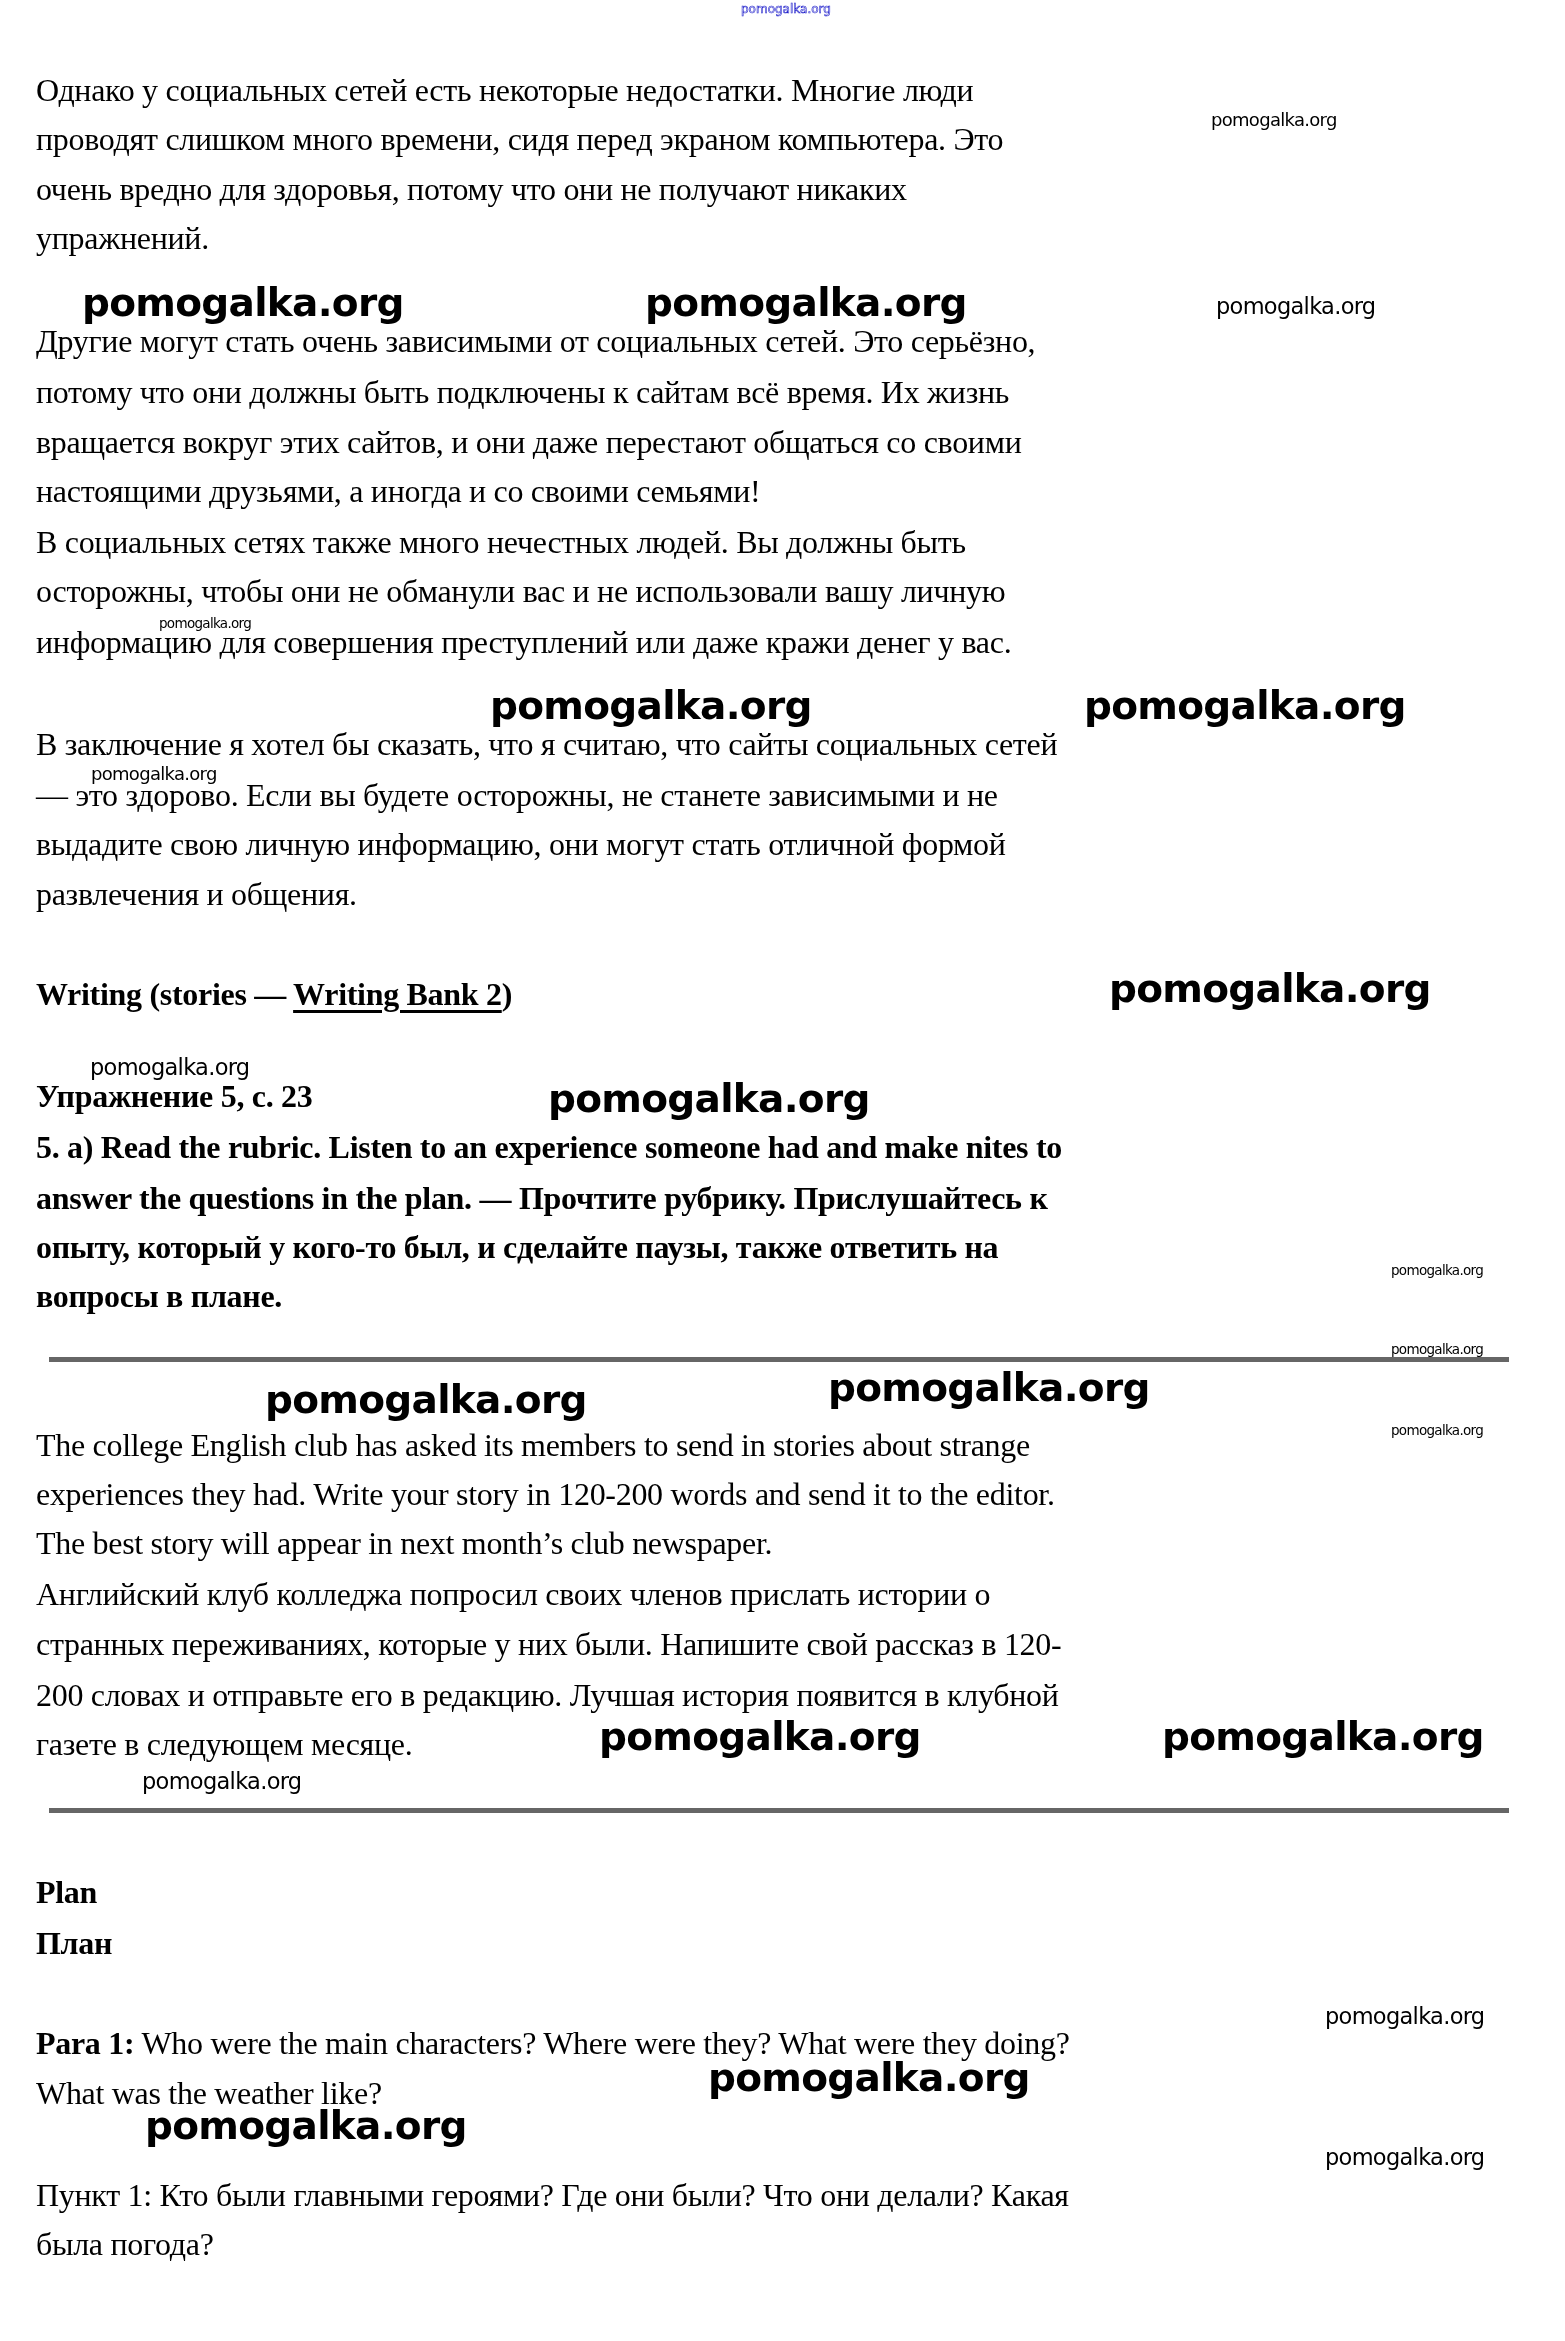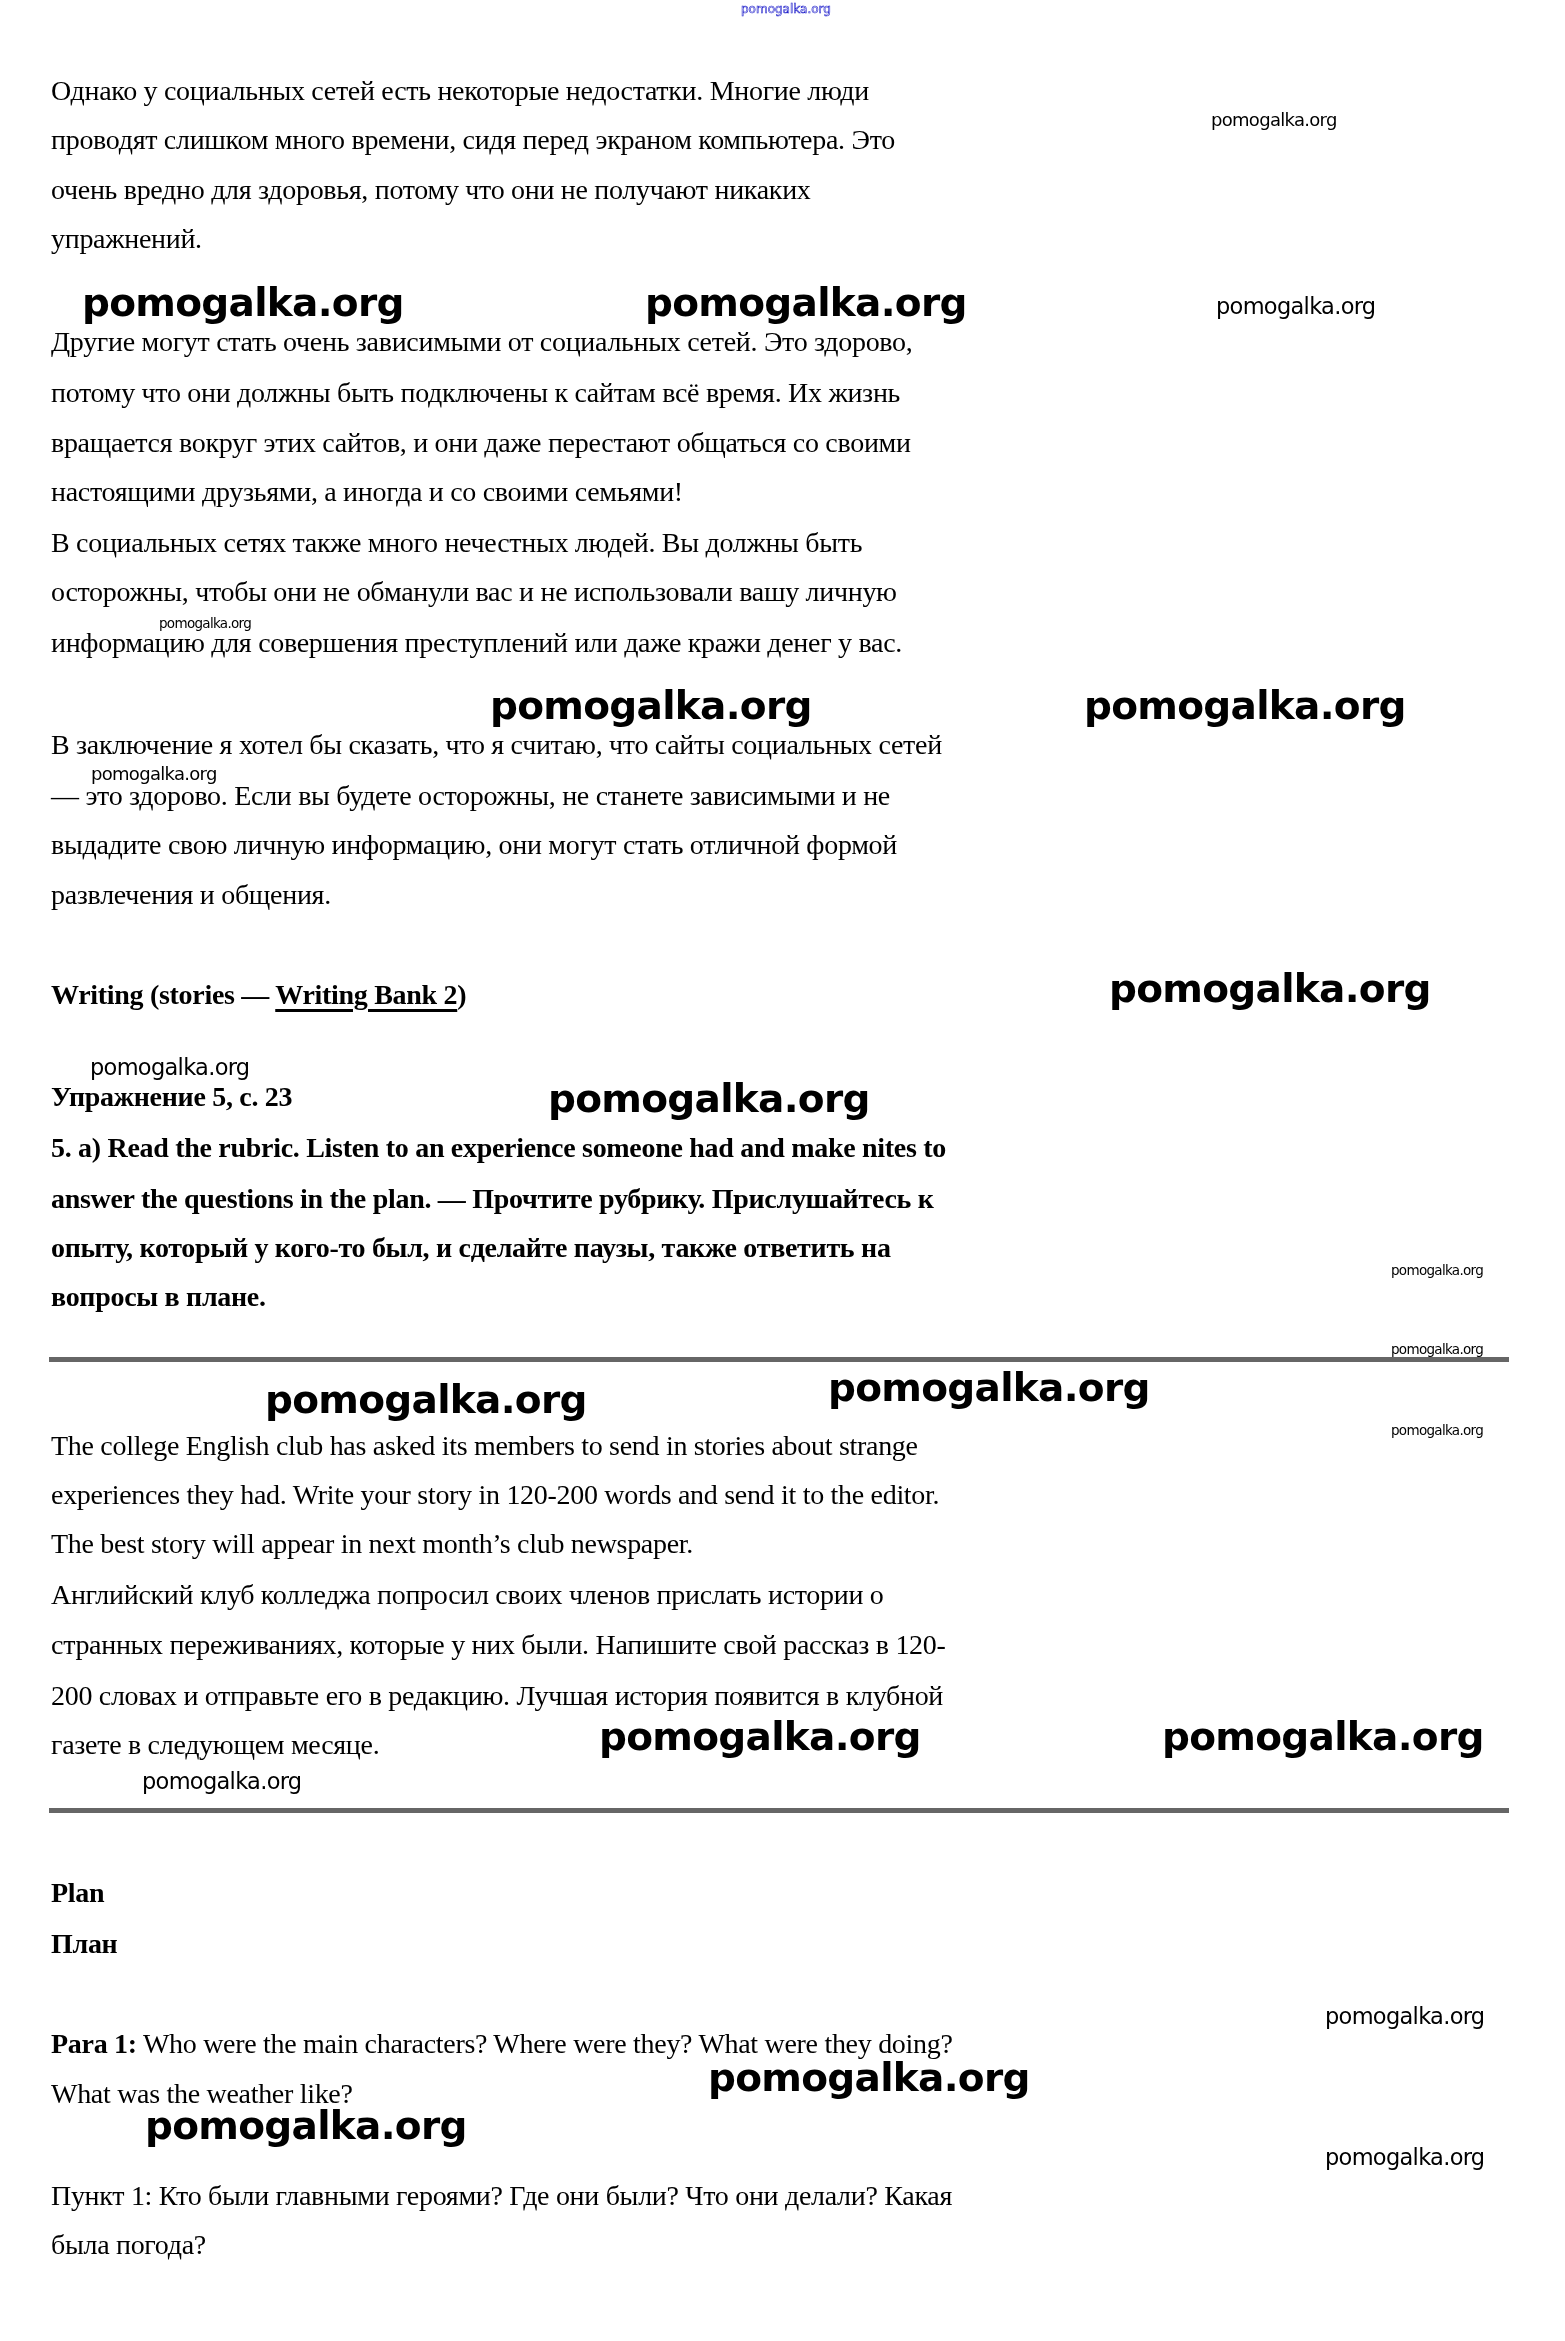--- a/index.html
+++ b/index.html
@@ -1,18 +1,18 @@
 <!DOCTYPE html>
 <html style="font-size:12px"><head>
 <meta charset="utf-8">
 <style>
   html, body { margin:0; padding:0; background:#ffffff; }
   body { width:1566px; height:2342px; position:relative; overflow:hidden; }
   .serif { font-family: "Liberation Serif", "DejaVu Serif", serif; color:#000; }
-  .line { position:absolute; left:51px; font-size:28px; line-height:49px; white-space:nowrap; letter-spacing:-0.3px; }
+  .line { position:absolute; left:36px; font-size:32px; line-height:49px; white-space:nowrap; letter-spacing:-0.3px; }
   .bold { font-weight:bold; }
   .u { text-decoration:underline; text-decoration-thickness:3px; text-underline-offset:4.5px; }
   .wm { position:absolute; white-space:nowrap; font-family:"DejaVu Sans", "Liberation Sans", sans-serif; color:#000; letter-spacing:-0.7px; }
   .wm-big { font-size:39px; font-weight:bold; }
   .wm-small { font-size:22.5px; }
   .wm-tiny { font-size:13.5px; }
   .wm-top { position:absolute; left:741px; top:1.5px; font-size:12px; font-family:"DejaVu Sans", sans-serif; color:transparent; -webkit-text-stroke:0.6px #2222cc; white-space:nowrap; }
   .rule { position:absolute; left:49px; width:1460px; height:4.5px; background:#666666; }
 </style>
 </head>
@@ -26,21 +26,21 @@
   <div class="line serif" style="top:165px;">очень вредно для здоровья, потому что они не получают никаких</div>
   <div class="line serif" style="top:214px;">упражнений.</div>
 </div>
 <div class="wm wm-tiny" style="left:1211px; top:109px; font-size:18px;">pomogalka.org</div>
 
 <div class="wm wm-big" style="left:82px; top:280px;">pomogalka.org</div>
 <div class="wm wm-big" style="left:645px; top:280px;">pomogalka.org</div>
 <div class="wm wm-small" style="left:1216px; top:293px;">pomogalka.org</div>
 
 <div>
-  <div class="line serif" style="top:317px;">Другие могут стать очень зависимыми от социальных сетей. Это здорово,</div>
+  <div class="line serif" style="top:317px;">Другие могут стать очень зависимыми от социальных сетей. Это серьёзно,</div>
   <div class="line serif" style="top:368px;">потому что они должны быть подключены к сайтам всё время. Их жизнь</div>
   <div class="line serif" style="top:418px;">вращается вокруг этих сайтов, и они даже перестают общаться со своими</div>
   <div class="line serif" style="top:467px;">настоящими друзьями, а иногда и со своими семьями!</div>
 </div>
 
 <div>
   <div class="line serif" style="top:518px;">В социальных сетях также много нечестных людей. Вы должны быть</div>
   <div class="line serif" style="top:567px;">осторожны, чтобы они не обманули вас и не использовали вашу личную</div>
   <div class="line serif" style="top:618px;">информацию для совершения преступлений или даже кражи денег у вас.</div>
 </div>

